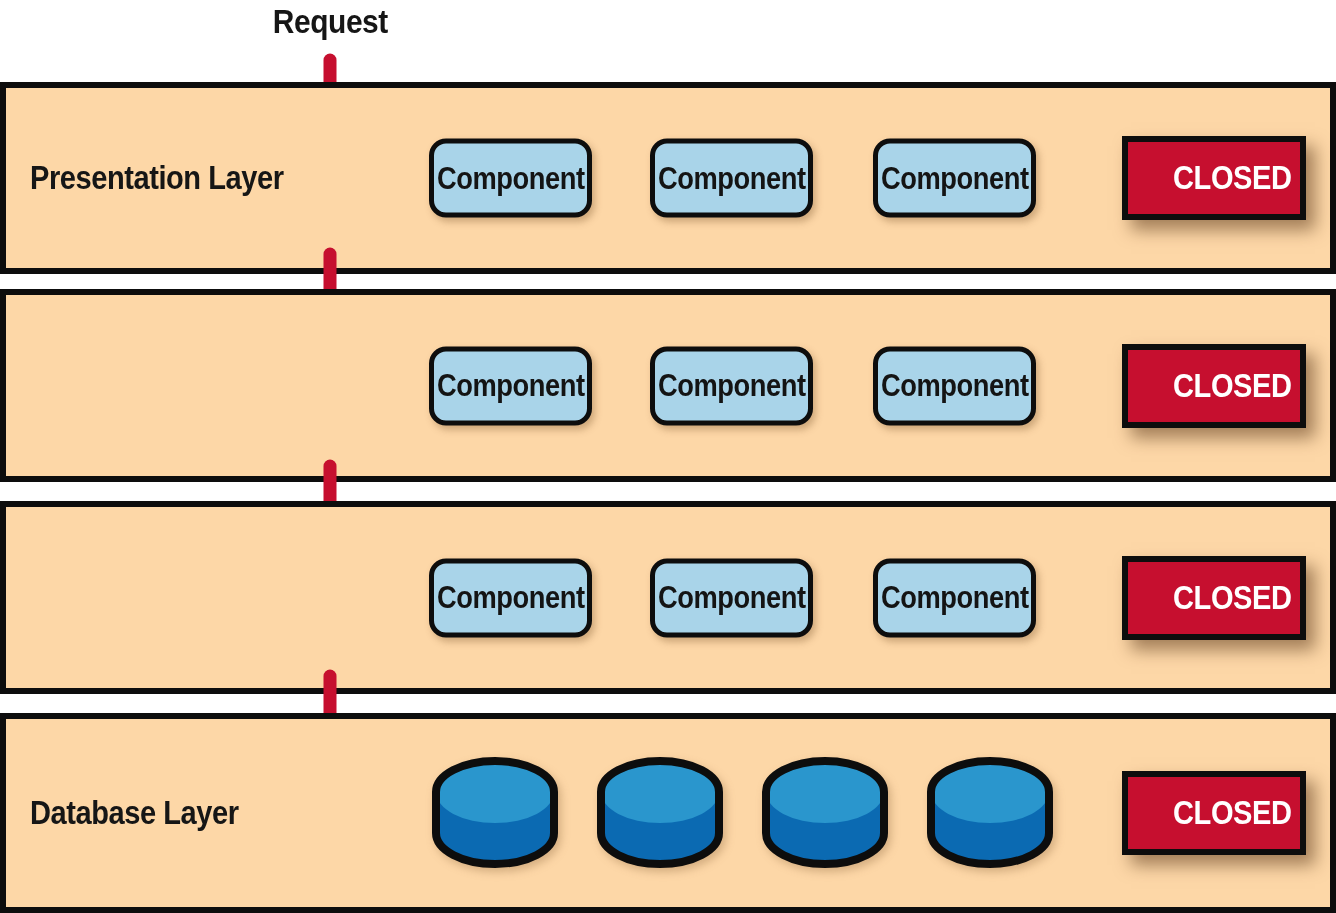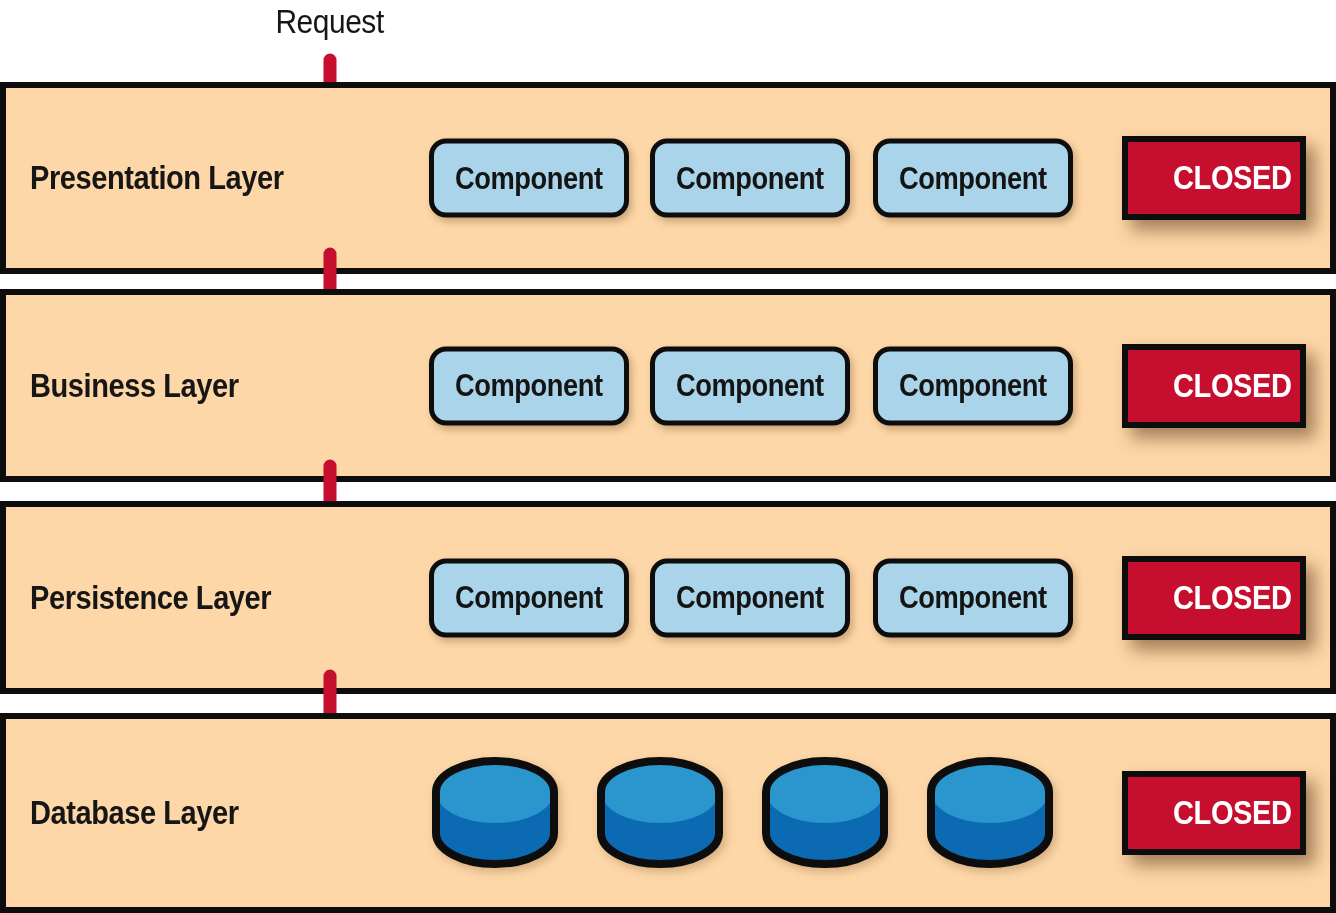--- a/index.html
+++ b/index.html
@@ -31,21 +31,21 @@
   .band-4{top:713px;height:200px;}
 
   .layer-label{
     position:absolute;left:24px;top:50%;transform:translateY(-50%);
     font-size:33px;font-weight:700;color:#161616;
   }
 
   
   .component{
     position:absolute;top:50%;transform:translateY(-50%);
-    width:200px;height:79px;
+    width:163px;height:79px;
     background:var(--component-fill);
     border:5px solid var(--outline);
     border-radius:17px;
     display:flex;align-items:center;justify-content:center;
     font-size:31px;font-weight:600;color:#141414;
     box-shadow:3px 4px 7px rgba(120,80,40,0.35);
   }
   .comp-a{left:423px;} .comp-b{left:644px;} .comp-c{left:867px;}
 
   
@@ -66,21 +66,21 @@
     filter:drop-shadow(3px 4px 4px rgba(120,80,40,0.30));
   }
   .db-1{left:421px;} .db-2{left:586px;} .db-3{left:751px;} .db-4{left:916px;}
 
   
   .arrow{position:absolute;left:300px;width:60px;height:136px;}
   .arrow-1{top:52px;} .arrow-2{top:246px;} .arrow-3{top:458px;} .arrow-4{top:668px;}
 
   .request-label{
     position:absolute;left:230px;top:2px;width:200px;
-    text-align:center;font-size:34px;font-weight:400;color:#161616;
+    text-align:center;font-size:34px;font-weight:700;color:#161616;
   }
 </style>
 </head>
 <body>
 
 <div class="canvas">
 
   <div class="request-label">
     <span class="txt">Request</span>
   </div>
@@ -107,46 +107,40 @@
       <span class="txt">CLOSED</span>
     </div>
   </div>
 
   <svg class="arrow arrow-2" viewBox="0 0 60 136">
     <line x1="30" y1="8" x2="30" y2="84" stroke="var(--accent-red)" stroke-width="13" stroke-linecap="round"></line>
     <path d="M2 80 L58 80 L30 136 Z" fill="var(--accent-red)"></path>
   </svg>
 
   <div class="band band-2">
-    <div class="layer-label">
-      <span class="txt txt-left">Business Layer</span>
-    </div>
     <div class="component comp-a">
       <span class="txt">Component</span>
     </div>
     <div class="component comp-b">
       <span class="txt">Component</span>
     </div>
     <div class="component comp-c">
       <span class="txt">Component</span>
     </div>
     <div class="closed">
       <span class="txt">CLOSED</span>
     </div>
   </div>
 
   <svg class="arrow arrow-3" viewBox="0 0 60 136">
     <line x1="30" y1="8" x2="30" y2="84" stroke="var(--accent-red)" stroke-width="13" stroke-linecap="round"></line>
     <path d="M2 80 L58 80 L30 136 Z" fill="var(--accent-red)"></path>
   </svg>
 
   <div class="band band-3">
-    <div class="layer-label">
-      <span class="txt txt-left">Persistence Layer</span>
-    </div>
     <div class="component comp-a">
       <span class="txt">Component</span>
     </div>
     <div class="component comp-b">
       <span class="txt">Component</span>
     </div>
     <div class="component comp-c">
       <span class="txt">Component</span>
     </div>
     <div class="closed">

